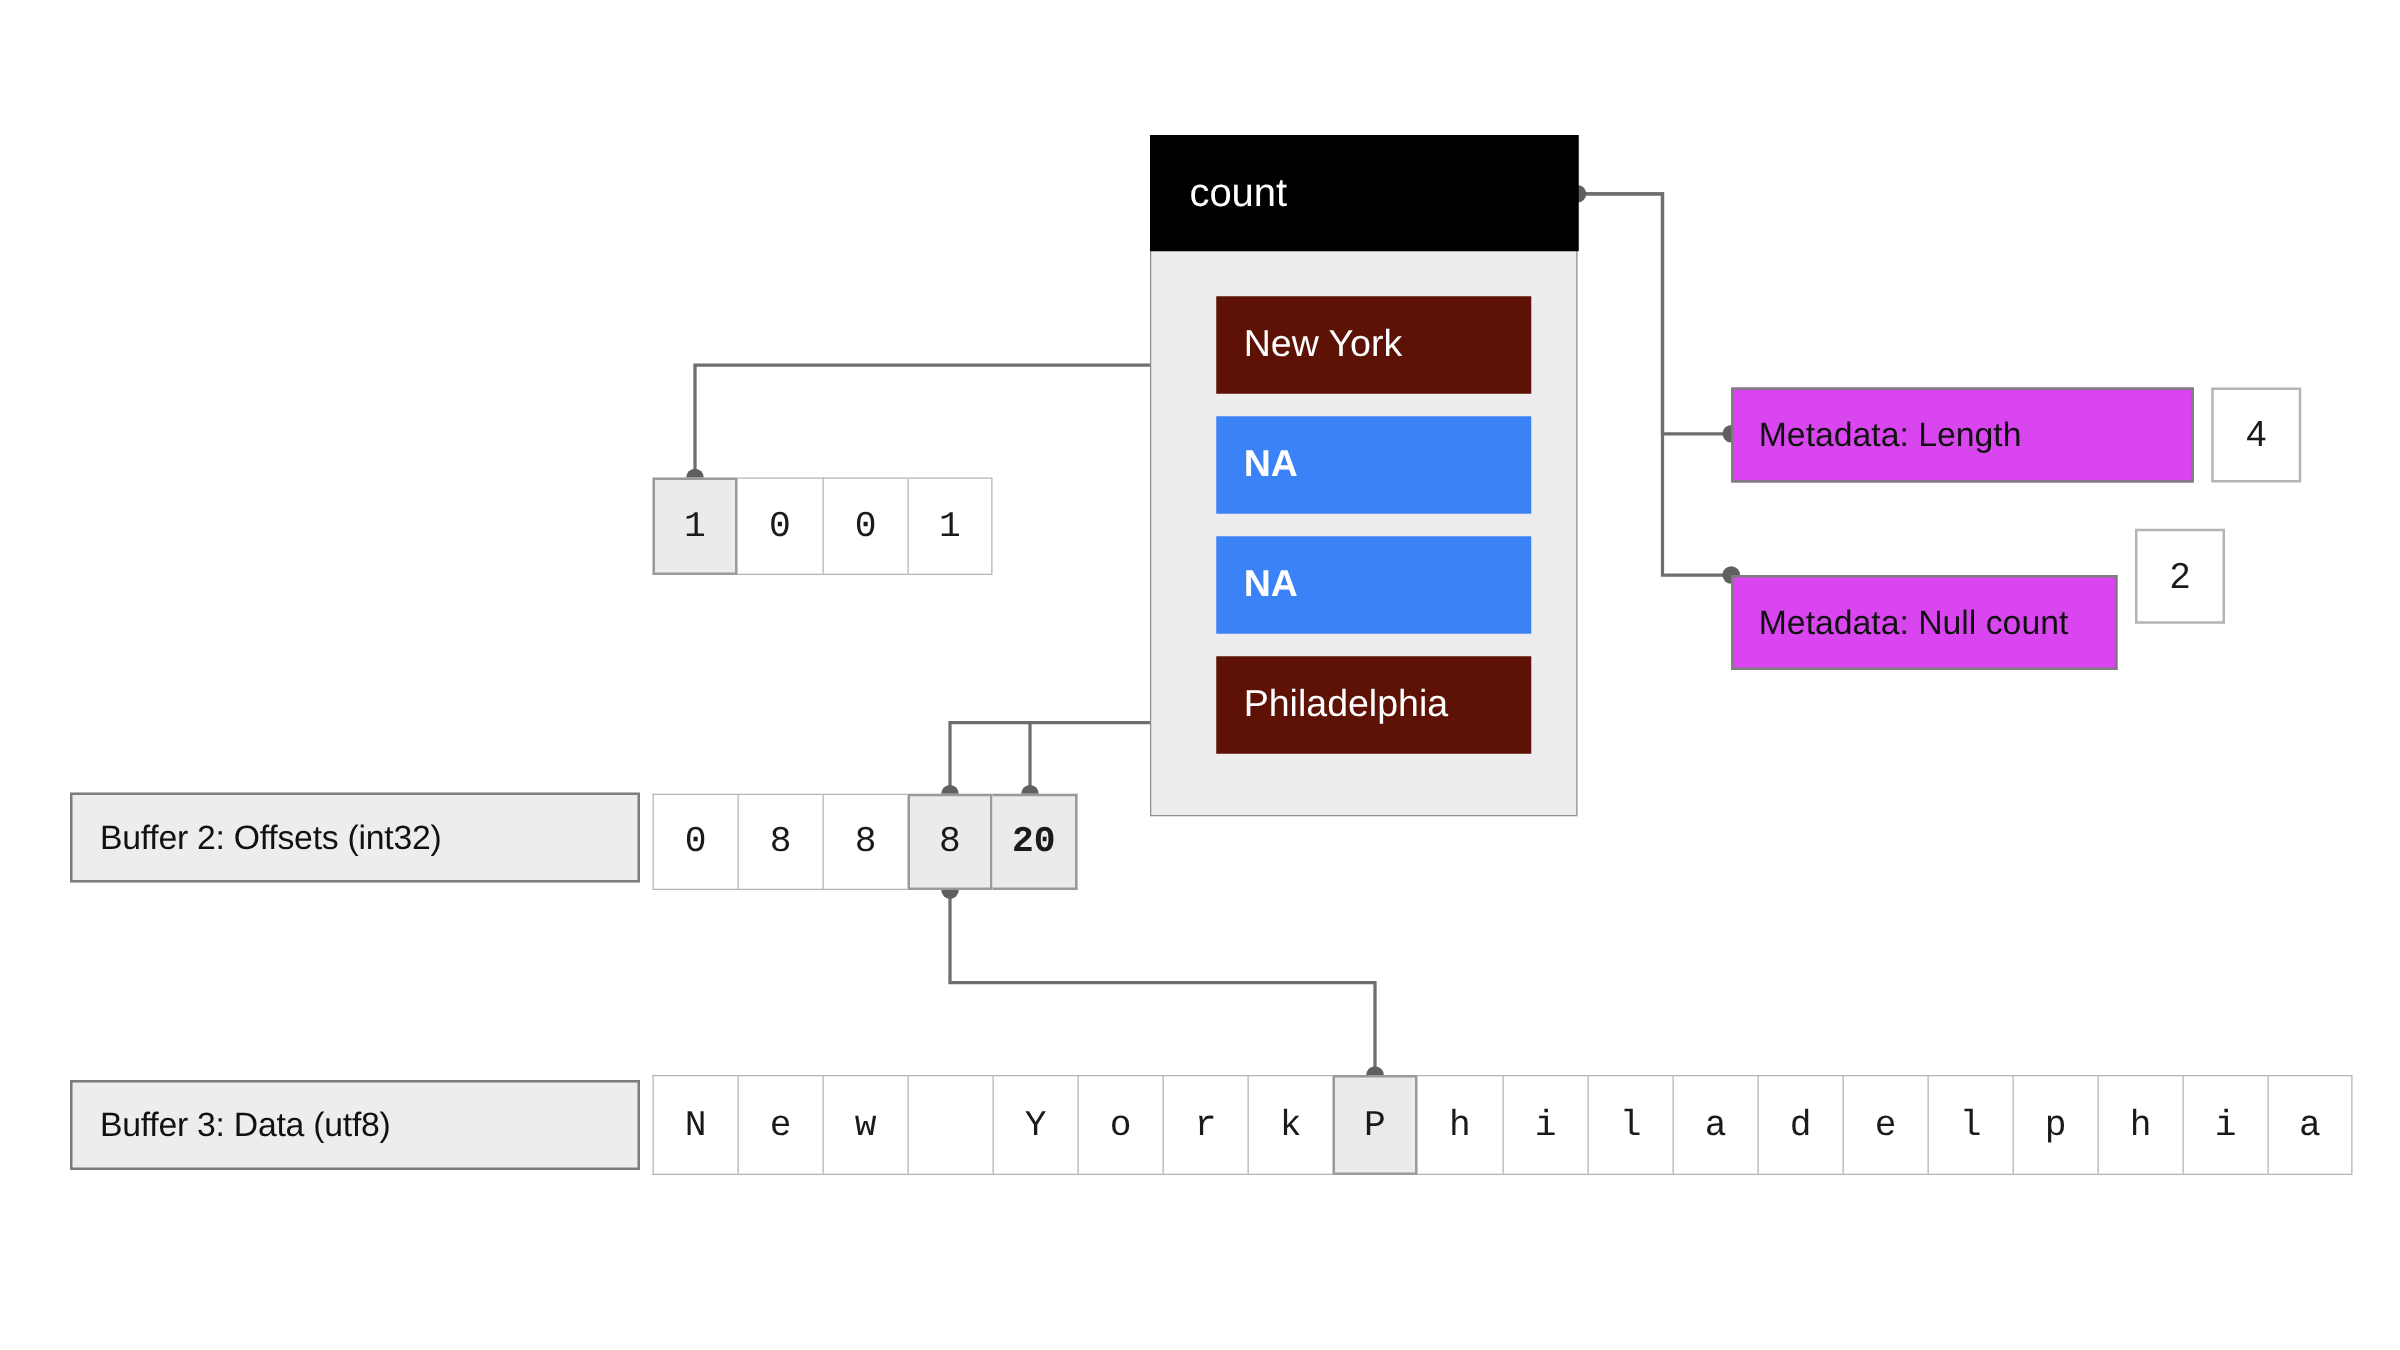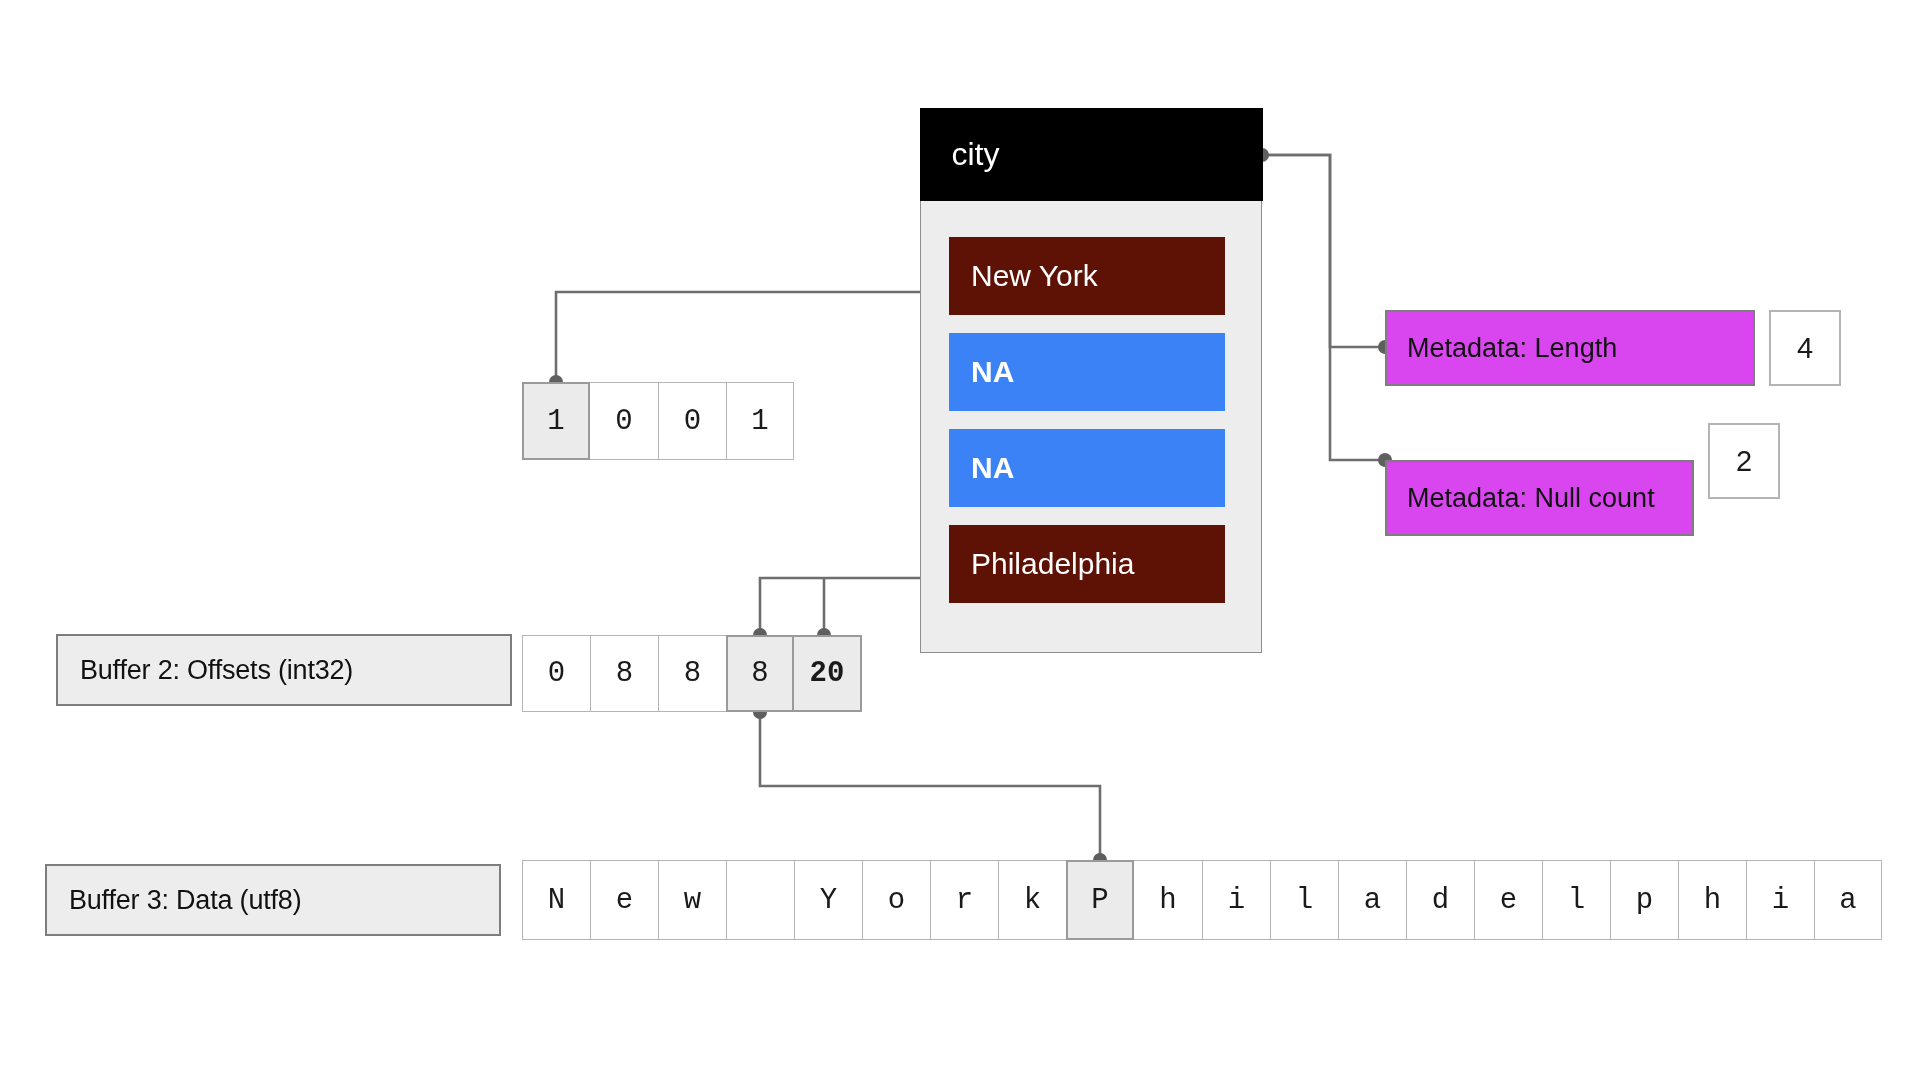--- a/index.html
+++ b/index.html
@@ -86,21 +86,21 @@
     background: #000000;
     color: #ffffff;
     display: flex;
     align-items: center;
     padding-left: 32px;
     box-sizing: border-box;
     font-size: 32px;
     margin: -1.5px -1.5px 0 -1.5px;
   }
   #card-body {
-    padding: 36px 36px 30px 28px;
+    padding: 36px 36px 30px 52px;
     box-sizing: border-box;
     display: flex;
     flex-direction: column;
     gap: 18px;
   }
   .value-box {
     height: 78px;
     background: #5e1205;
     color: #ffffff;
     display: flex;
@@ -163,21 +163,21 @@
       <circle cx="1385" cy="460" r="7"></circle>
       <circle cx="760" cy="635" r="7"></circle>
       <circle cx="824" cy="635" r="7"></circle>
       <circle cx="952" cy="578" r="7"></circle>
       <circle cx="760" cy="712" r="7"></circle>
       <circle cx="1100" cy="860" r="7"></circle>
     </g>
   </svg>
 
   <div id="card">
-    <div id="card-header">city</div>
+    <div id="card-header">count</div>
     <div id="card-body">
       <div class="value-box">New York</div>
       <div class="value-box na">NA</div>
       <div class="value-box na">NA</div>
       <div class="value-box">Philadelphia</div>
     </div>
   </div>
 
   <div class="meta-row" style="left:1385px; top:310px;">
     <div class="meta-label" style="width:370px; height:76px;">Metadata: Length</div>
@@ -198,21 +198,21 @@
 
   <div class="label-box" style="left:56px; top:634px; width:456px; height:72px;">Buffer 2: Offsets (int32)</div>
   <div class="strip" style="left:522px; top:635px;">
     <div class="cell" style="width:68px; height:77px;">0</div>
     <div class="cell" style="width:68px; height:77px;">8</div>
     <div class="cell" style="width:68px; height:77px;">8</div>
     <div class="cell hl" style="width:68px; height:77px;">8</div>
     <div class="cell hl" style="width:68px; height:77px;font-weight:bold;">20</div>
   </div>
 
-  <div class="label-box" style="left:45px; top:864px; width:456px; height:72px;">Buffer 3: Data (utf8)</div>
+  <div class="label-box" style="left:56px; top:864px; width:456px; height:72px;">Buffer 3: Data (utf8)</div>
   <div class="strip" style="left:522px; top:860px;">
     <div class="cell" style="width:68px; height:80px;">N</div>
     <div class="cell" style="width:68px; height:80px;">e</div>
     <div class="cell" style="width:68px; height:80px;">w</div>
     <div class="cell" style="width:68px; height:80px;"> </div>
     <div class="cell" style="width:68px; height:80px;">Y</div>
     <div class="cell" style="width:68px; height:80px;">o</div>
     <div class="cell" style="width:68px; height:80px;">r</div>
     <div class="cell" style="width:68px; height:80px;">k</div>
     <div class="cell hl" style="width:68px; height:80px;">P</div>

